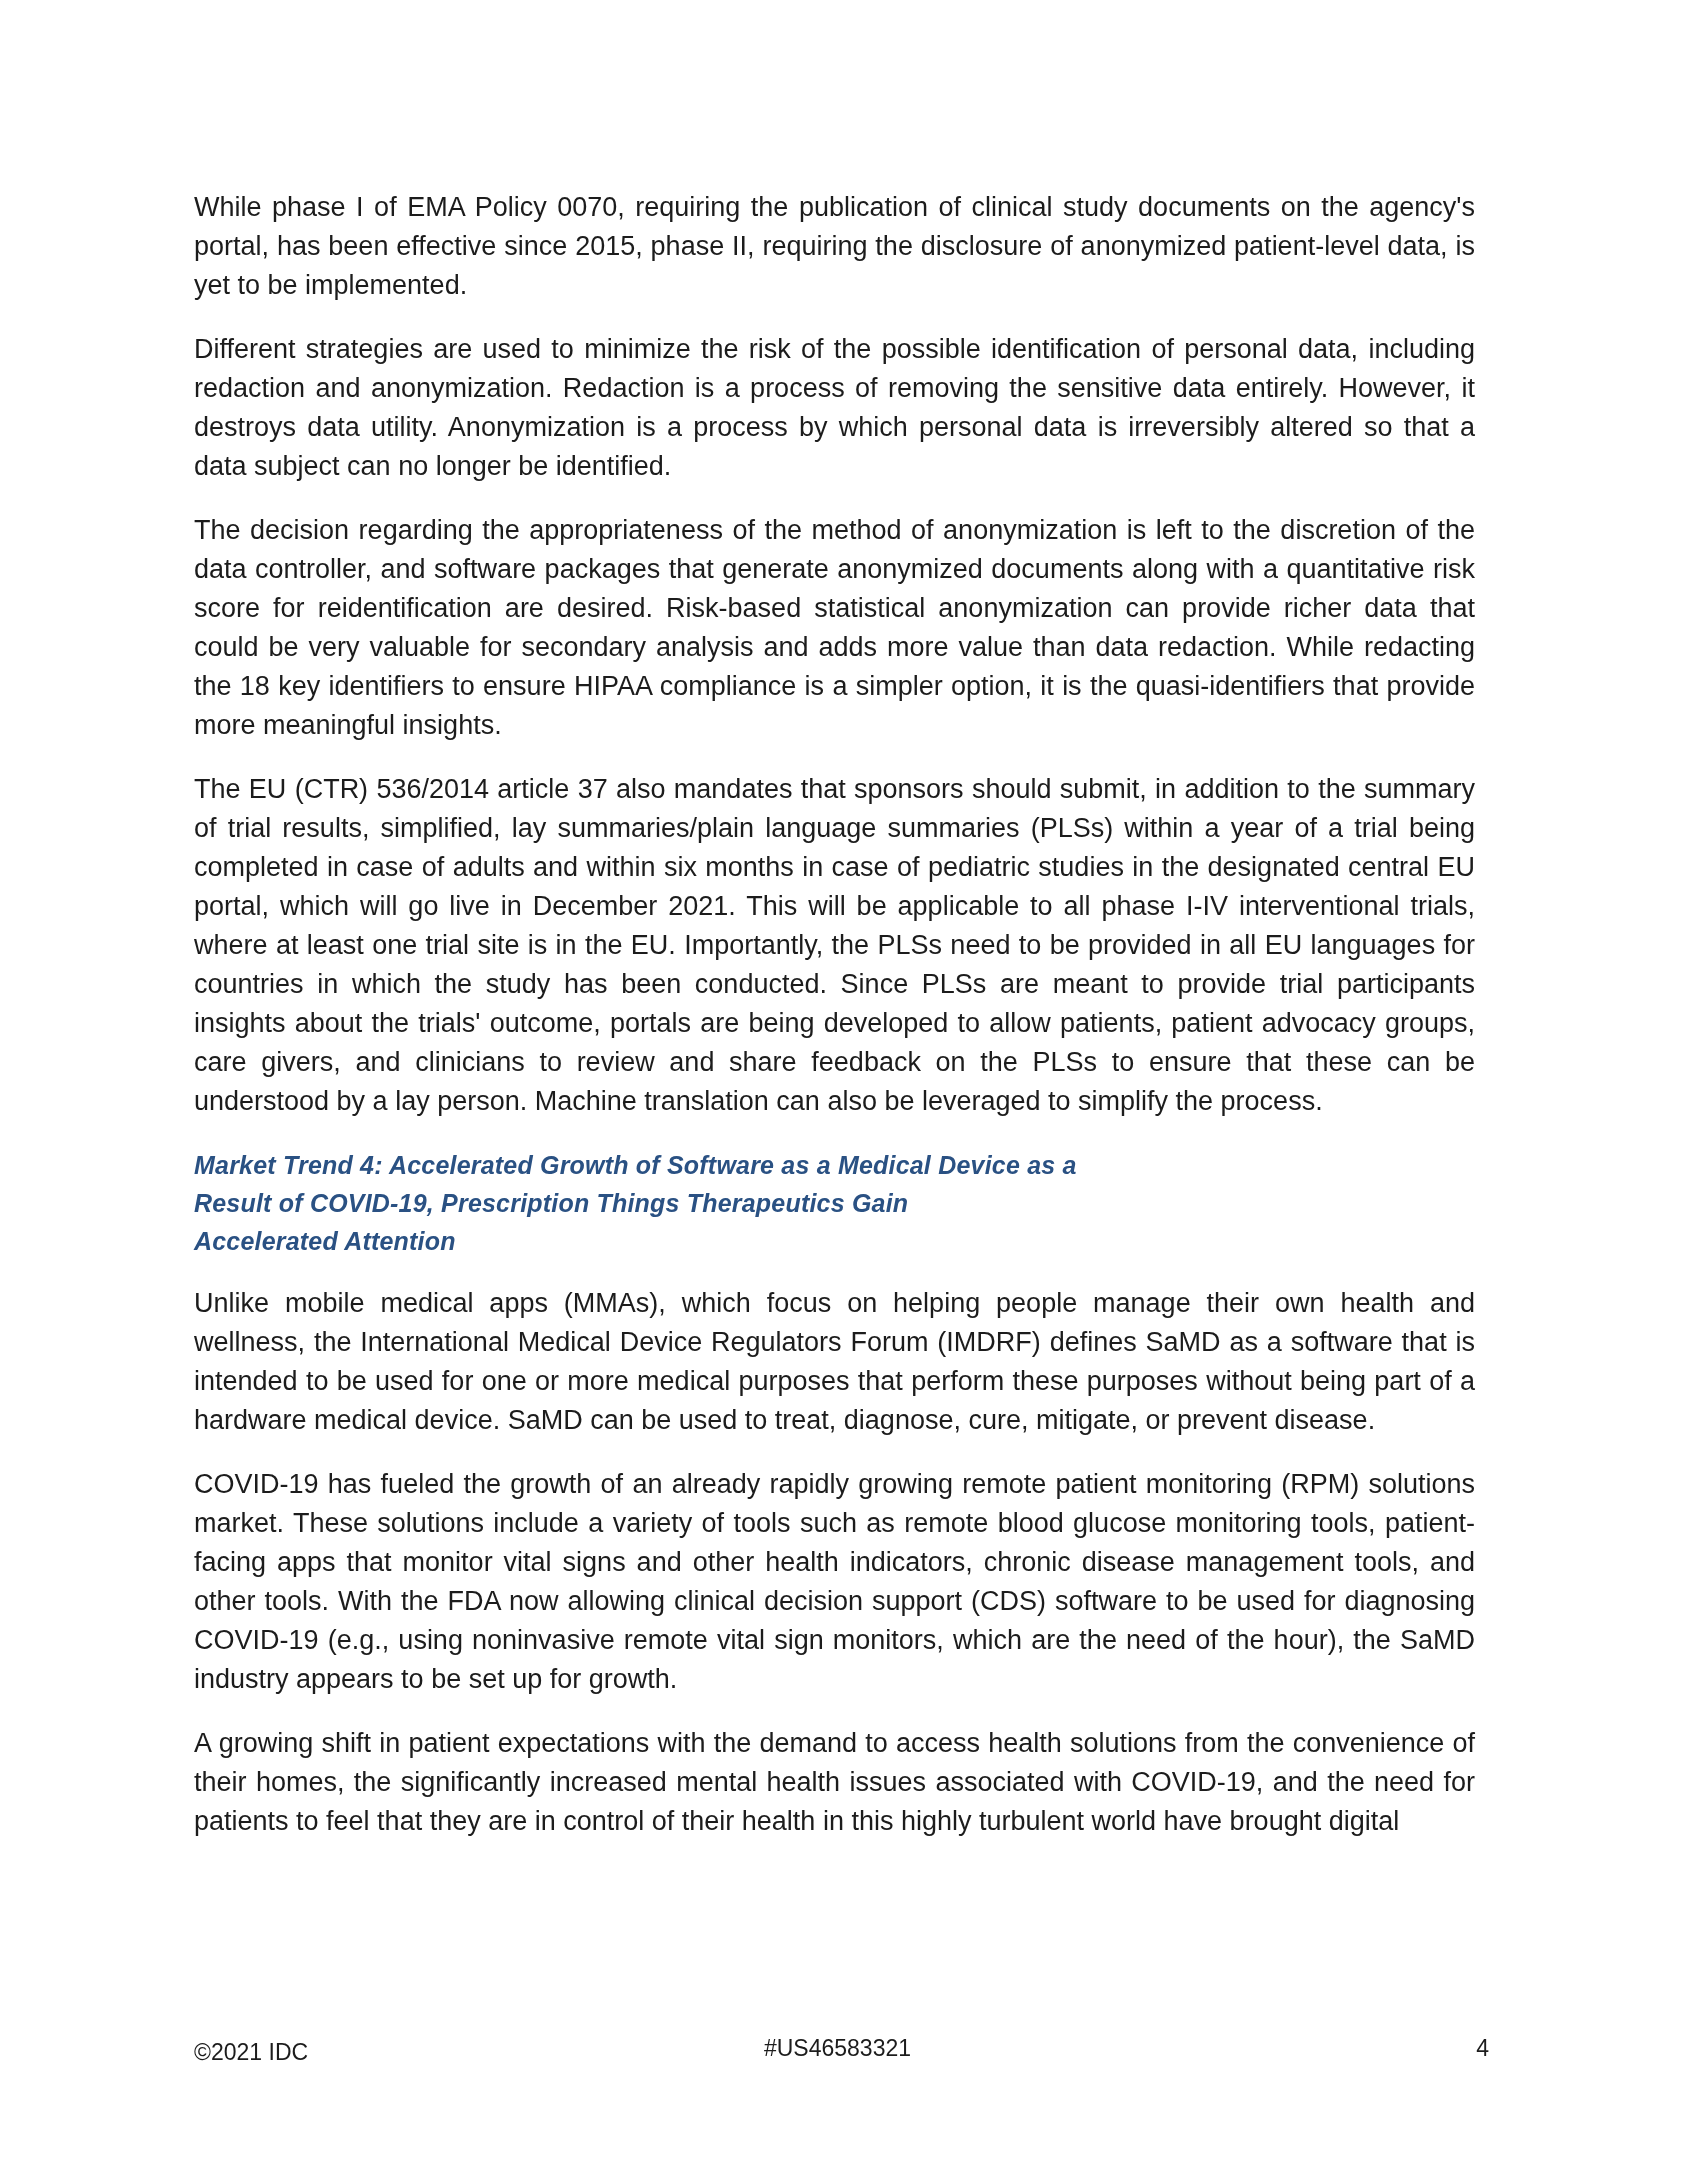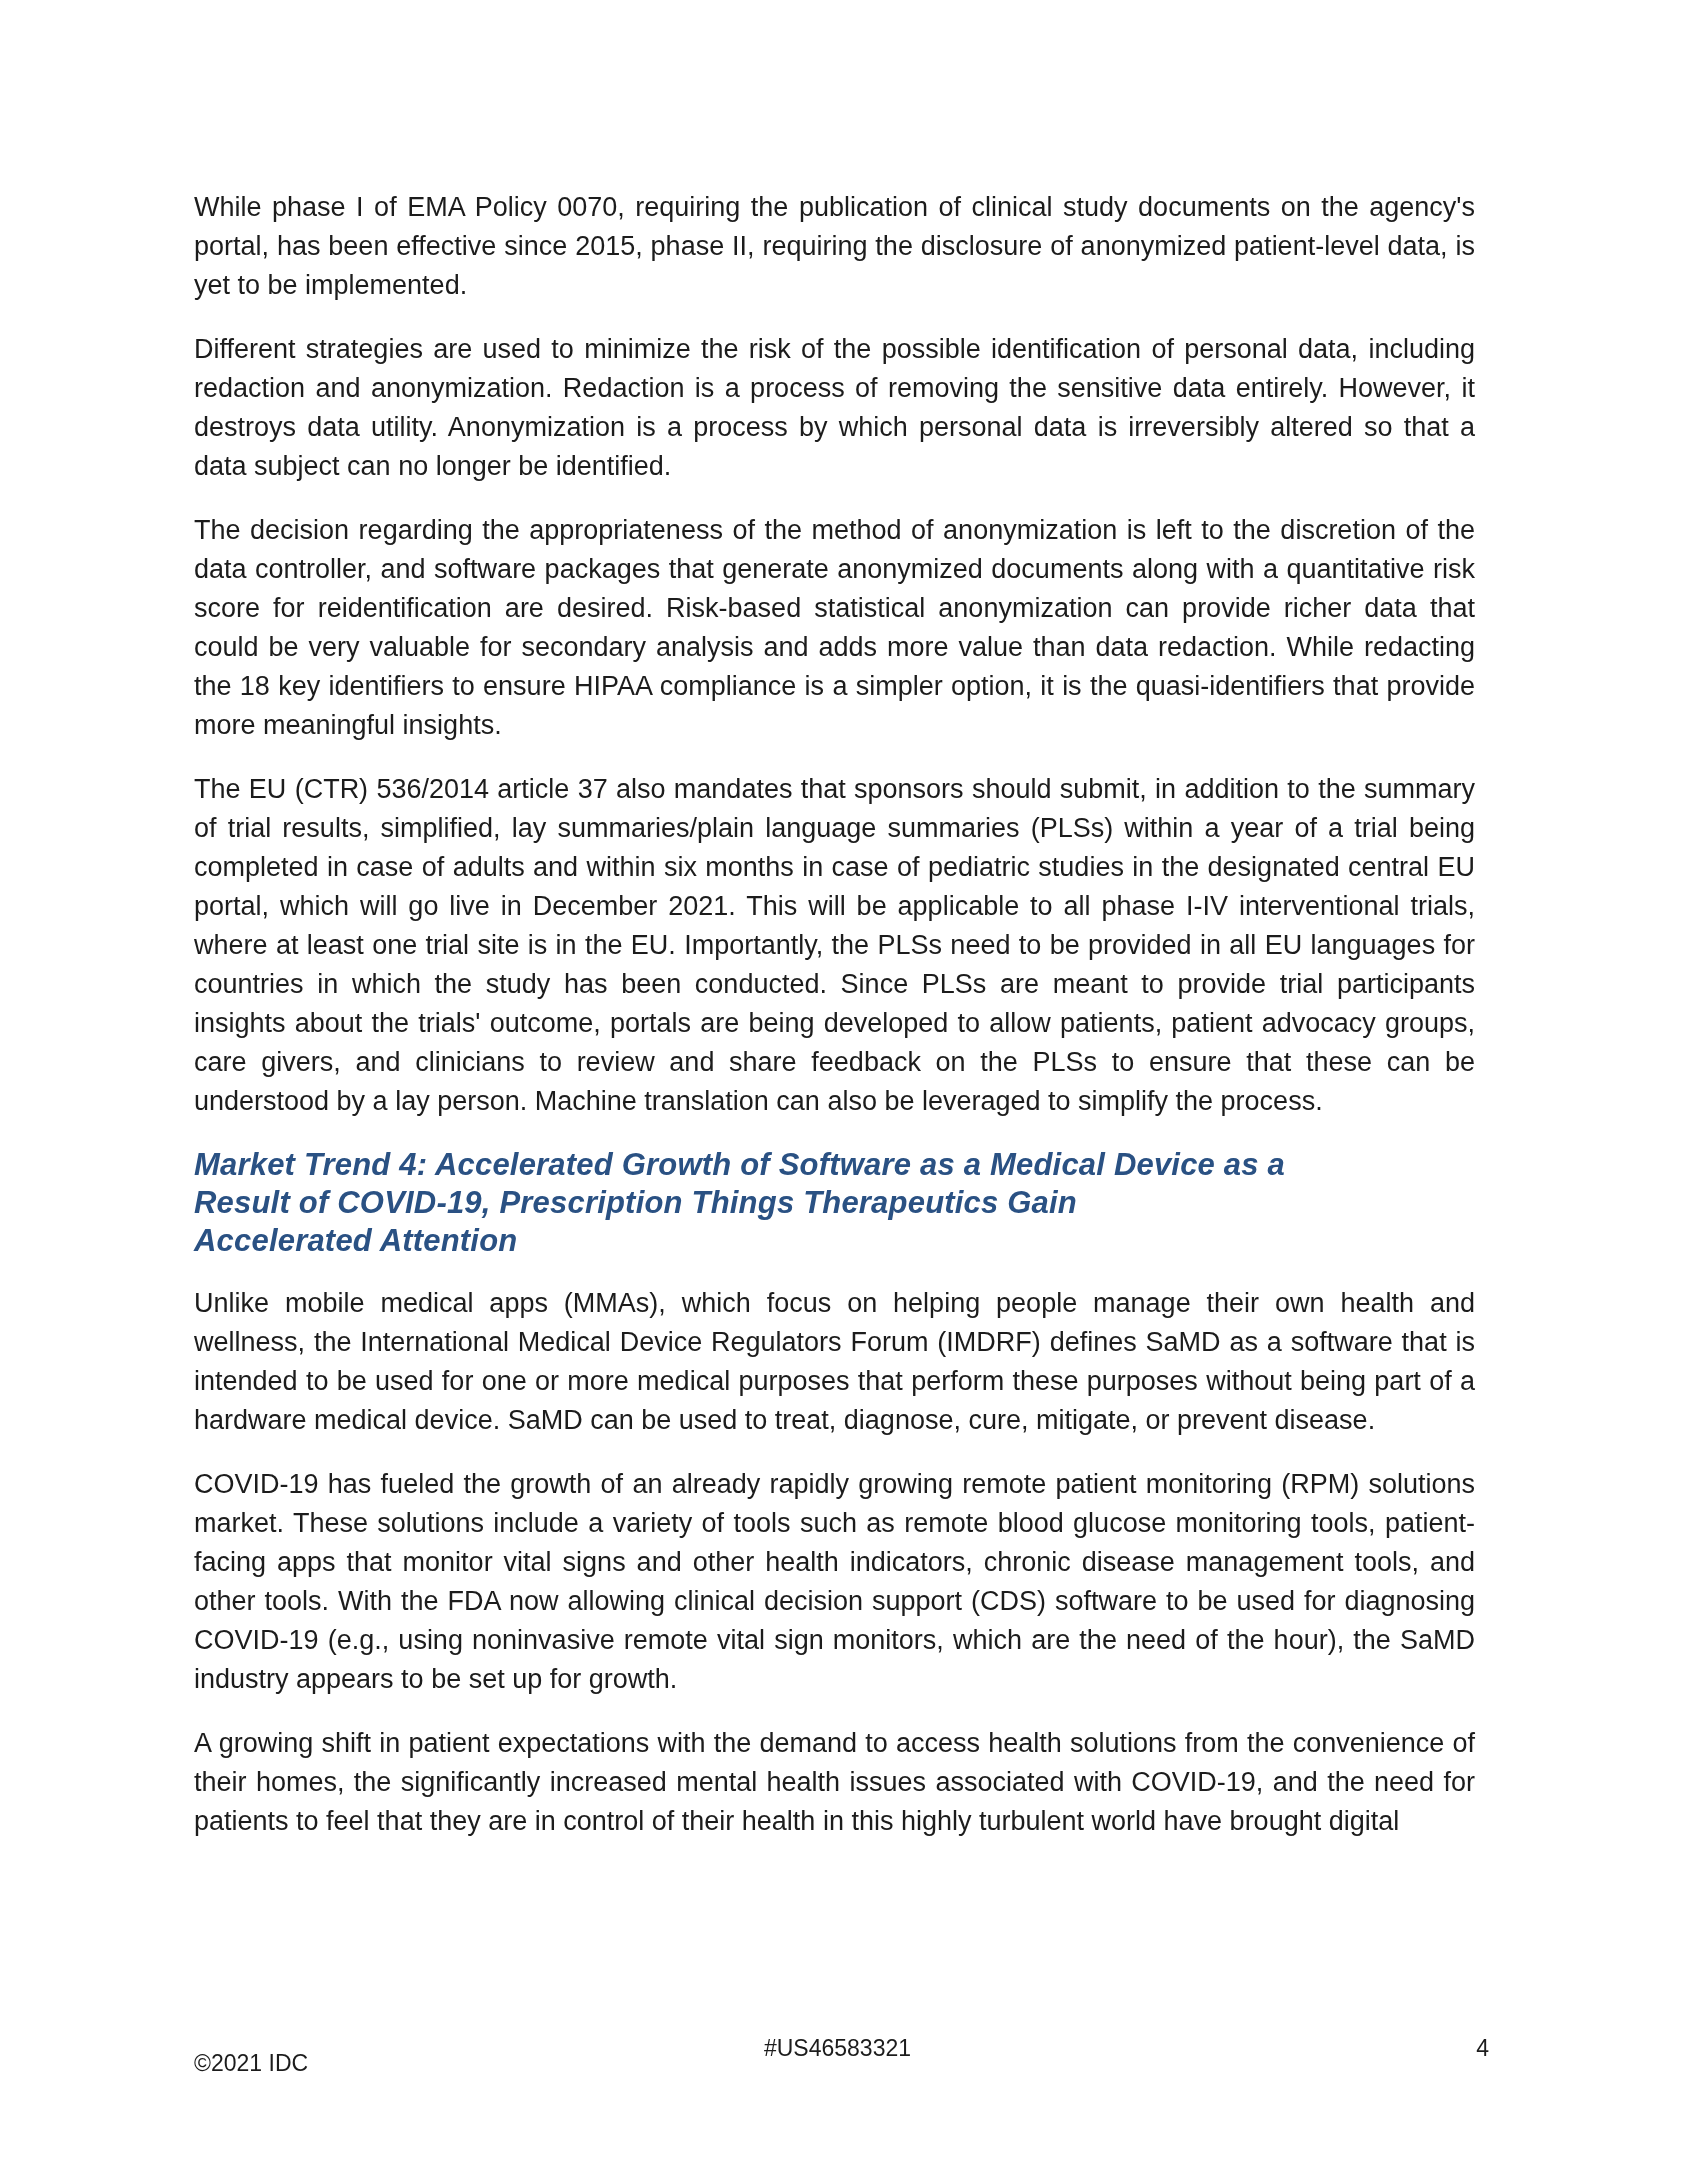--- a/index.html
+++ b/index.html
@@ -25,41 +25,41 @@
     margin: 0 12px 25px 0;
     font-size: 27px;
     line-height: 39px;
     text-align: justify;
     color: var(--text-color, #1c1c1c);
   }
   .section-heading {
     margin: 21px 0 24px 0;
     font-style: italic;
     font-weight: bold;
-    font-size: 31px;
+    font-size: 25px;
     line-height: 38px;
     color: var(--heading-color, #2a5183);
     letter-spacing: 0.2px;
   }
   .section-heading .hline {
     display: block;
   }
   .page-footer {
     position: absolute;
     left: 194px;
     right: 194px;
     top: 2035px;
     height: 30px;
     font-size: 23px;
     color: var(--text-color, #1c1c1c);
   }
   .page-footer .foot-left {
     position: absolute;
     left: 0;
-    top: 15px;
+    top: 4px;
     text-align: center;
   }
   .page-footer .foot-center {
     position: absolute;
     left: 0;
     right: 8px;
     top: 0;
     text-align: center;
   }
   .page-footer .foot-right {

